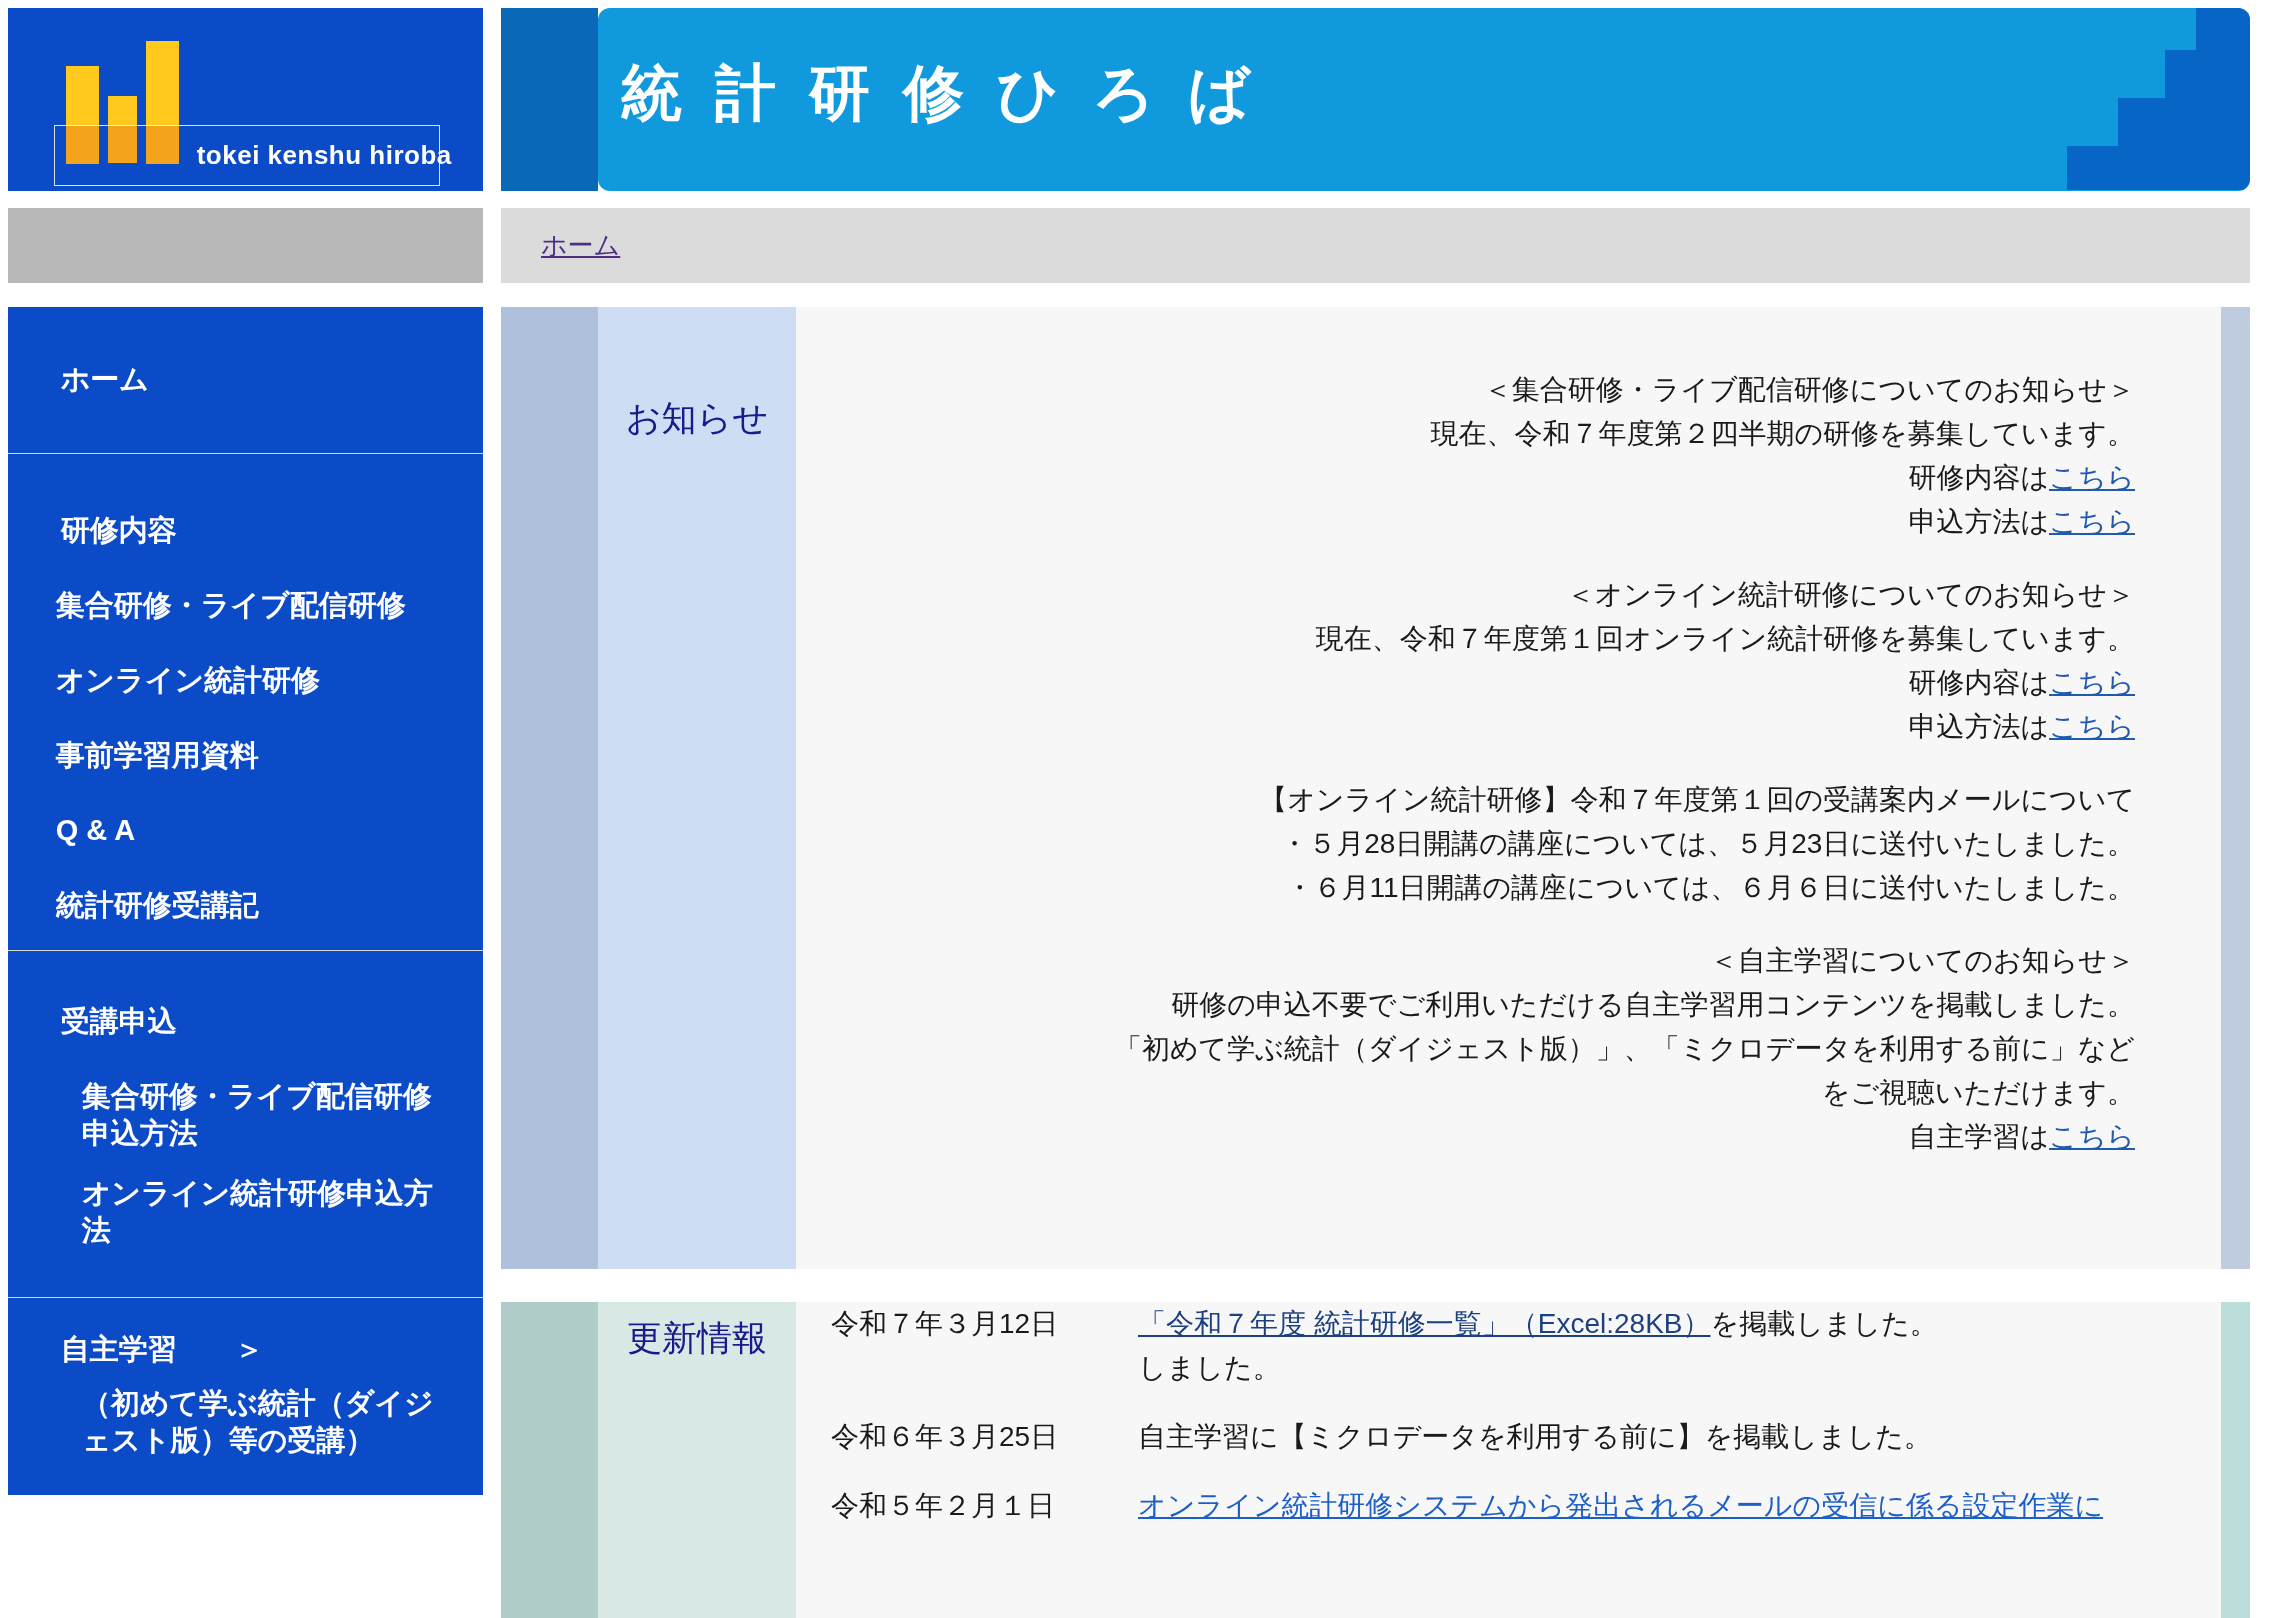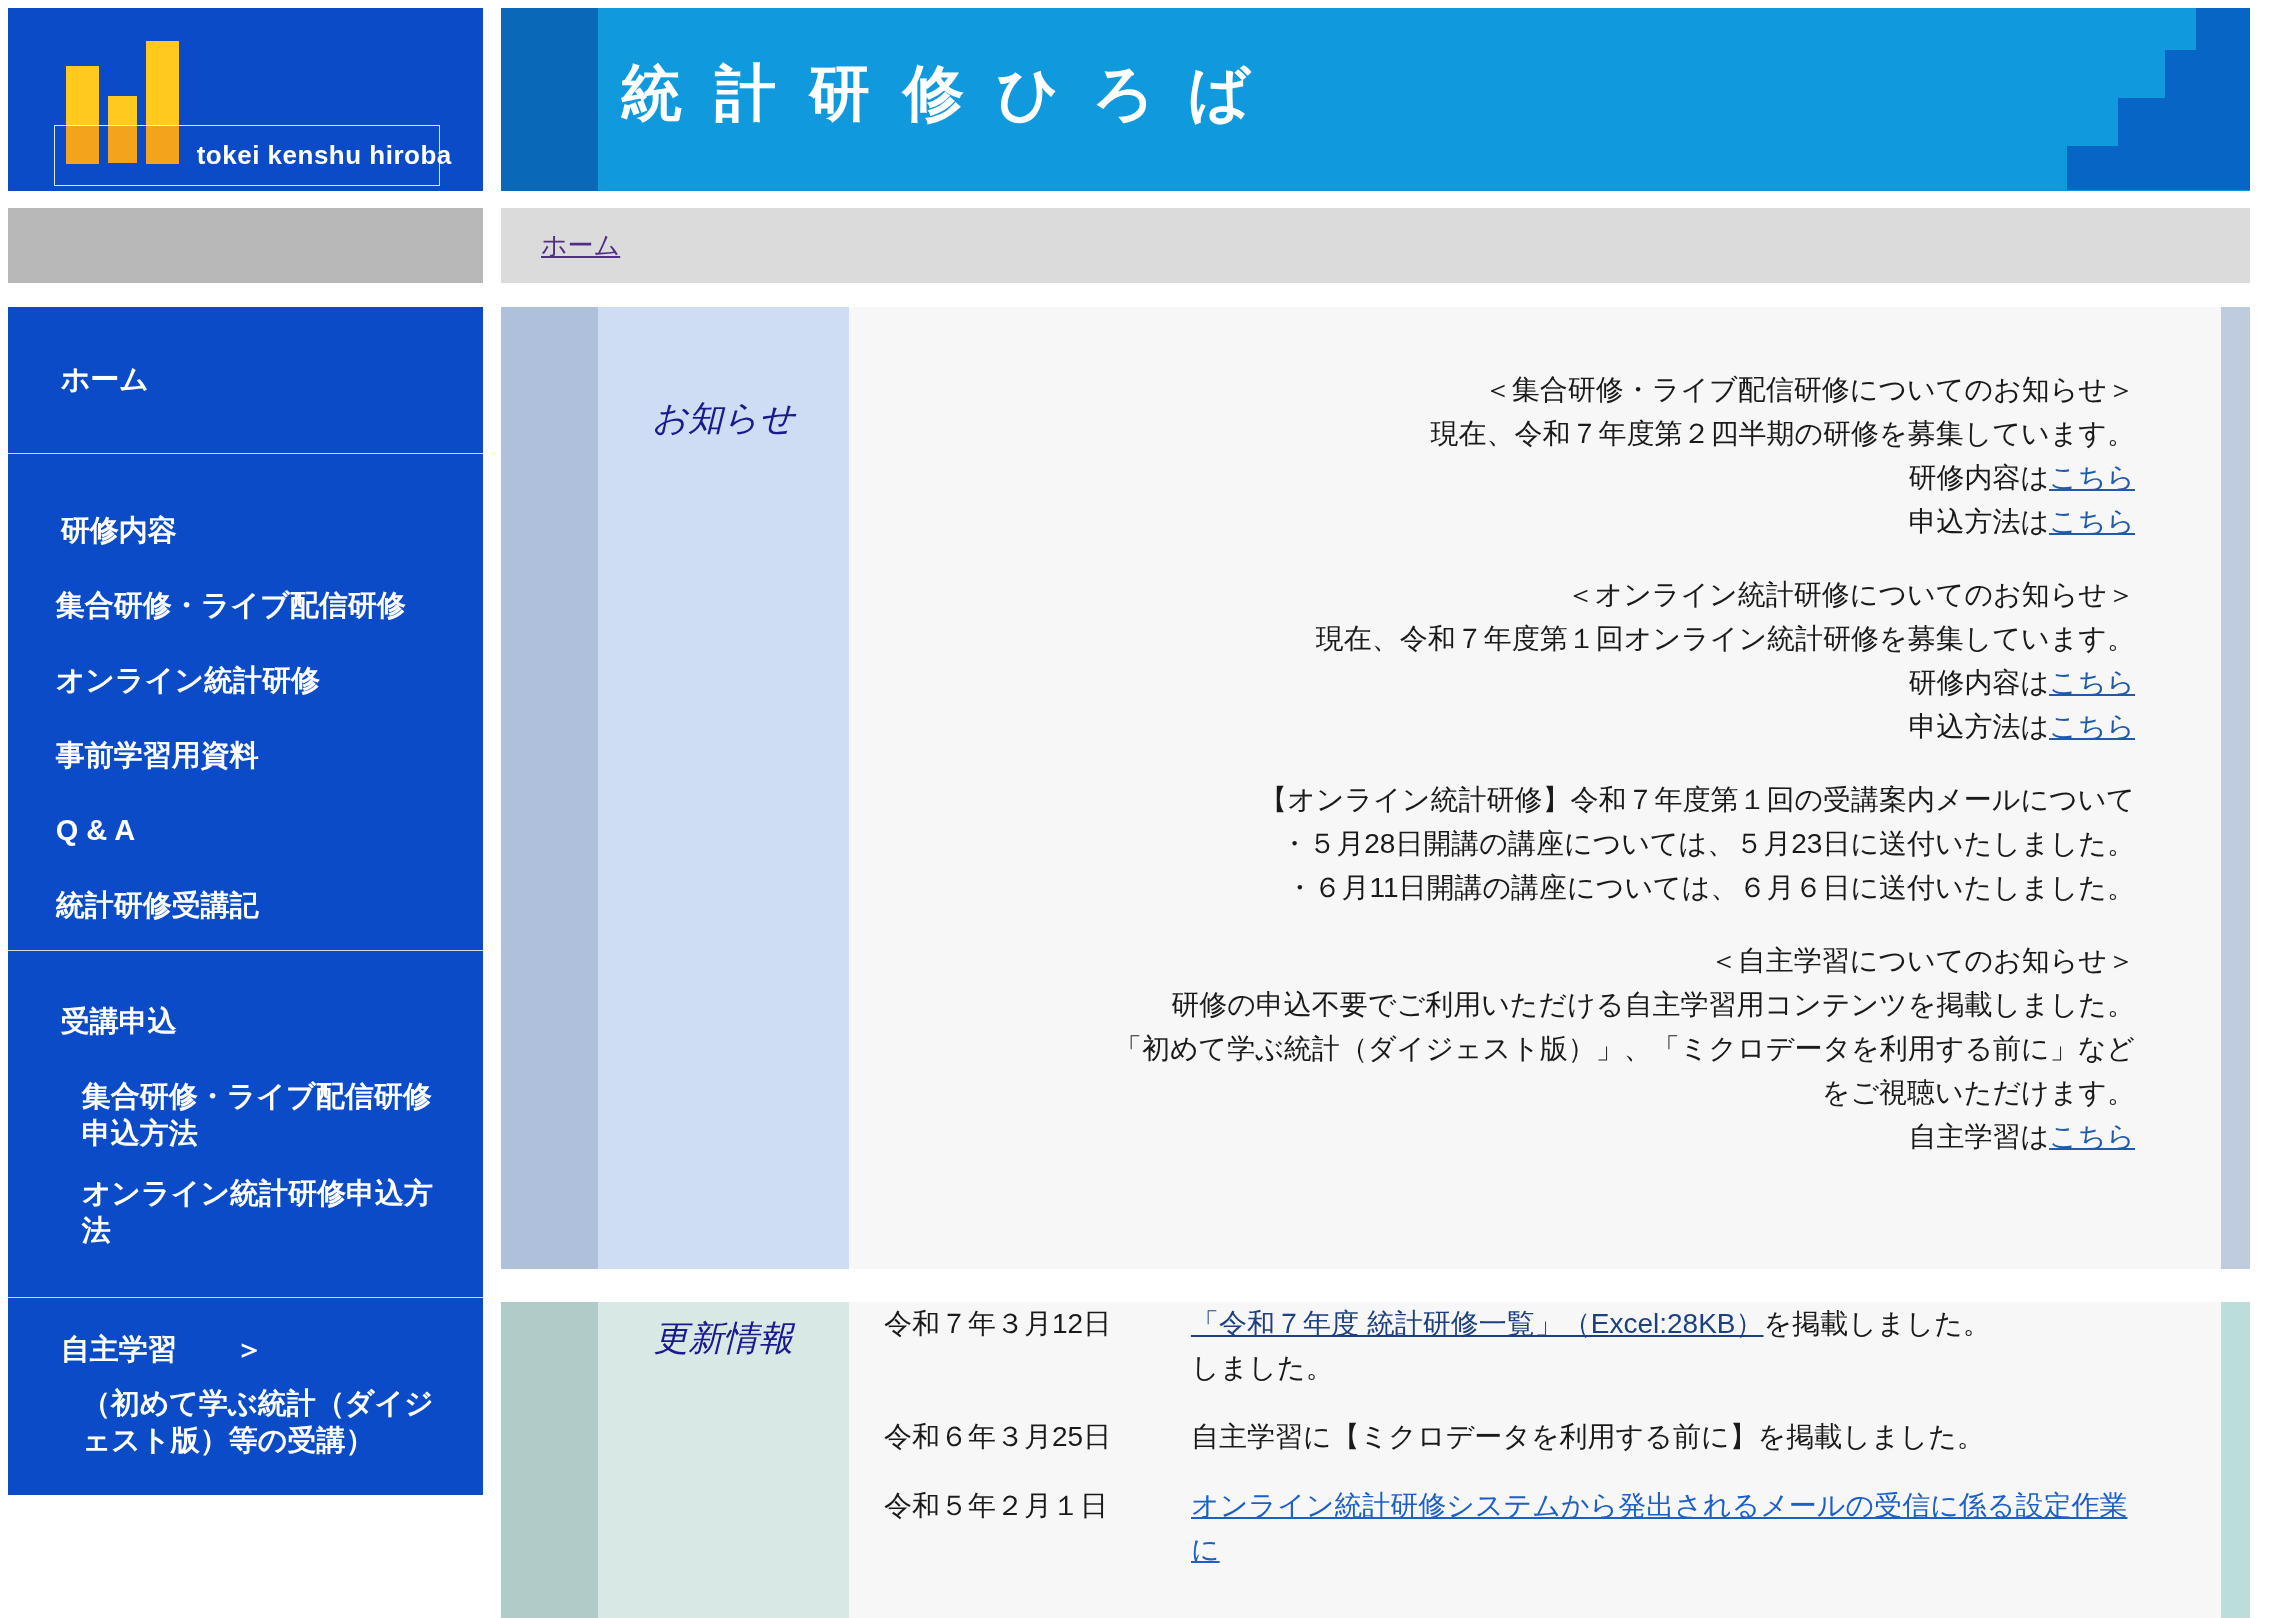--- a/index.html
+++ b/index.html
@@ -22,21 +22,21 @@
   .bar1{left:58px;top:58px;width:33px;height:98px;background:linear-gradient(180deg,var(--bar-yellow) 0 61%,var(--bar-orange) 61% 100%);}
   .bar2{left:100px;top:88px;width:29px;height:67px;background:linear-gradient(180deg,var(--bar-yellow) 0 43%,var(--bar-orange) 43% 100%);}
   .bar3{left:138px;top:33px;width:33px;height:123px;background:linear-gradient(180deg,var(--bar-yellow) 0 69%,var(--bar-orange) 69% 100%);}
   .logo-frame{position:absolute;left:46px;top:117px;width:386px;height:61px;border:1.9px solid rgba(255,255,255,.85);
     display:flex;align-items:center;padding-left:142px;}
   .logo-frame span{color:#fff;font-weight:bold;font-size:26px;letter-spacing:0.5px;white-space:nowrap;}
 
   
   .header{position:absolute;left:501px;top:7.7px;width:1749px;height:183px;display:flex;}
   .header-strip{width:97px;height:100%;background:var(--hdr-strip);}
-  .header-main{position:relative;flex:1;background:var(--hdr);overflow:hidden;}
+  .header-main{position:relative;flex:1;background:var(--hdr);overflow:hidden;border-radius:12px;}
   .site-title{position:absolute;left:23px;top:50%;transform:translateY(-56%);
     color:#fff;font-size:61px;font-weight:bold;letter-spacing:33px;white-space:nowrap;}
   .stair{position:absolute;background:var(--stair);right:0;}
   .stair.s1{top:0;width:54px;height:42px;}
   .stair.s2{top:42px;width:85px;height:48px;}
   .stair.s3{top:90px;width:132px;height:48px;}
   .stair.s4{top:138px;width:183px;height:44px;}
 
   
   .graybar{position:absolute;left:7.7px;top:208px;width:475px;height:75px;background:var(--graybar);}
@@ -55,21 +55,21 @@
   .side-item{color:#fff;font-weight:bold;font-size:29px;line-height:37px;padding-left:53px;cursor:pointer;}
   .side-item.sub{padding-left:74px;}
   .g2 .side-item + .side-item{margin-top:38px;padding-left:48px;}
   .g3 .side-item + .side-item{margin-top:38px;}
   .g3 .side-item.sub + .side-item.sub{margin-top:23px;}
   .g4 .side-item + .side-item{margin-top:17.3px;}
 
   
   .section{position:absolute;left:501px;display:flex;}
   .sec-accent{width:97px;}
-  .sec-label{width:251px;font-style:italic;}
+  .sec-label{width:198px;}
   .sec-title{color:var(--sec-title);font-size:35px;text-align:center;white-space:nowrap;}
   .sec-content{flex:1;background:var(--content-bg);font-size:28px;line-height:44px;}
   .sec-strip{width:29px;}
 
   .notice-sec{top:307px;width:1749px;height:962px;}
   .notice-sec .sec-accent{background:var(--n-accent);}
   .notice-sec .sec-label{background:var(--n-label);}
   .notice-sec .sec-title{padding-top:88px;}
   .notice-sec .sec-strip{background:var(--n-strip);}
   .notice-sec .sec-content{padding:61px 86px 0 23px;text-align:right;}

